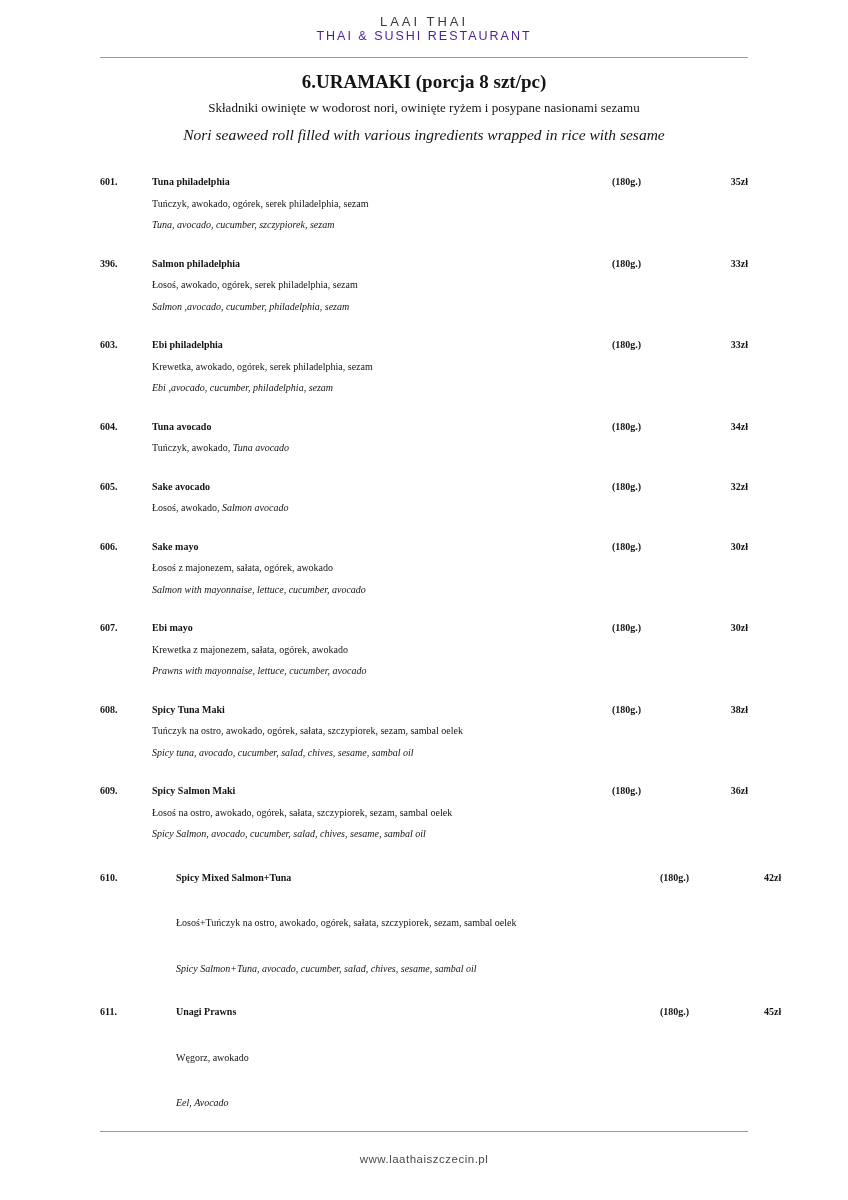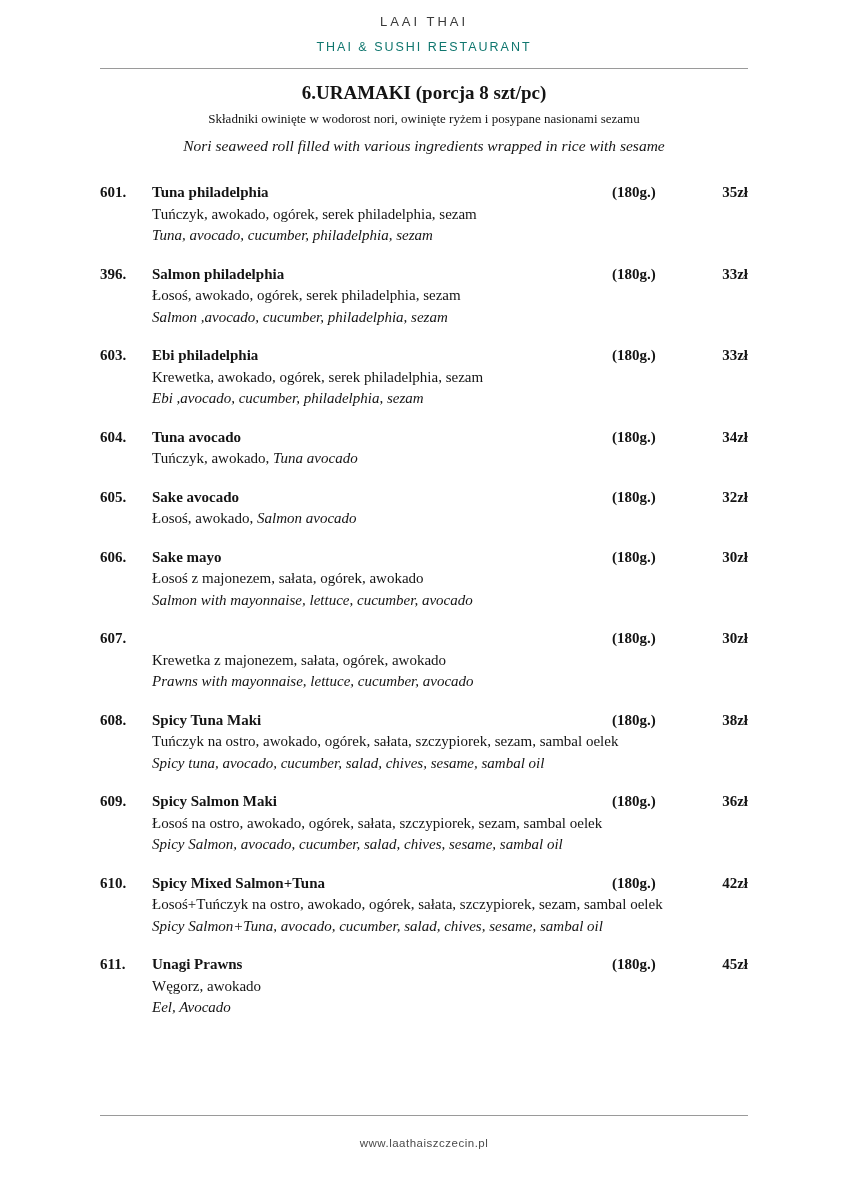--- a/index.html
+++ b/index.html
@@ -28,22 +28,21 @@
     font-size: 13px;
     letter-spacing: 3px;
     color: #3a3a3a;
     padding-top: 4px;
   }
   .tagline {
     text-align: center;
     font-family: "Liberation Sans", sans-serif;
     font-size: 12.5px;
     letter-spacing: 2px;
-    color: #0f766e;
-    margin-top: 11px;
+    color: #4c1d95;
   }
   .rule {
     border: none;
     border-top: 1px solid #9a9a9a;
     margin: 14px 0 0 0;
     width: 100%;
   }
   
   .section-title {
     text-align: center;
@@ -62,26 +61,27 @@
     font-style: italic;
     margin-top: 10px;
   }
   
   .items {
     margin-top: 27px;
   }
   .item {
     display: grid;
     grid-template-columns: 52px 460px 80px 1fr;
-    font-size: 15px;
+    font-size: 10px;
     line-height: 21.5px;
     margin-bottom: 17px;
   }
   .item.extra-gap {
-    margin-top: 12px;
+    margin-top: 22px;
+    gap: 24px;
   }
   .item .num {
     grid-column: 1;
     font-weight: bold;
   }
   .item .name {
     grid-column: 2;
     font-weight: bold;
   }
   .item .weight {
@@ -137,21 +137,21 @@
     <div class="section-sub-en">Nori seaweed roll filled with various ingredients wrapped in rice with sesame</div>
   </div>
 
   <div class="items" id="items">
     <div class="item">
       <span class="num">601.</span>
       <span class="name">Tuna philadelphia</span>
       <span class="weight">(180g.)</span>
       <span class="price">35zł</span>
       <div class="desc-pl">Tuńczyk, awokado, ogórek, serek philadelphia, sezam</div>
-      <div class="desc-en">Tuna, avocado, cucumber, philadelphia, sezam</div>
+      <div class="desc-en">Tuna, avocado, cucumber, szczypiorek, sezam</div>
     </div>
 
     <div class="item">
       <span class="num">396.</span>
       <span class="name">Salmon philadelphia</span>
       <span class="weight">(180g.)</span>
       <span class="price">33zł</span>
       <div class="desc-pl">Łosoś, awokado, ogórek, serek philadelphia, sezam</div>
       <div class="desc-en">Salmon ,avocado, cucumber, philadelphia, sezam</div>
     </div>
@@ -187,20 +187,21 @@
       <span class="num">606.</span>
       <span class="name">Sake mayo</span>
       <span class="weight">(180g.)</span>
       <span class="price">30zł</span>
       <div class="desc-pl">Łosoś z majonezem, sałata, ogórek, awokado</div>
       <div class="desc-en">Salmon with mayonnaise, lettuce, cucumber, avocado</div>
     </div>
 
     <div class="item">
       <span class="num">607.</span>
+      <span class="name">Ebi mayo</span>
       <span class="weight">(180g.)</span>
       <span class="price">30zł</span>
       <div class="desc-pl">Krewetka z majonezem, sałata, ogórek, awokado</div>
       <div class="desc-en">Prawns with mayonnaise, lettuce, cucumber, avocado</div>
     </div>
 
     <div class="item">
       <span class="num">608.</span>
       <span class="name">Spicy Tuna Maki</span>
       <span class="weight">(180g.)</span>

